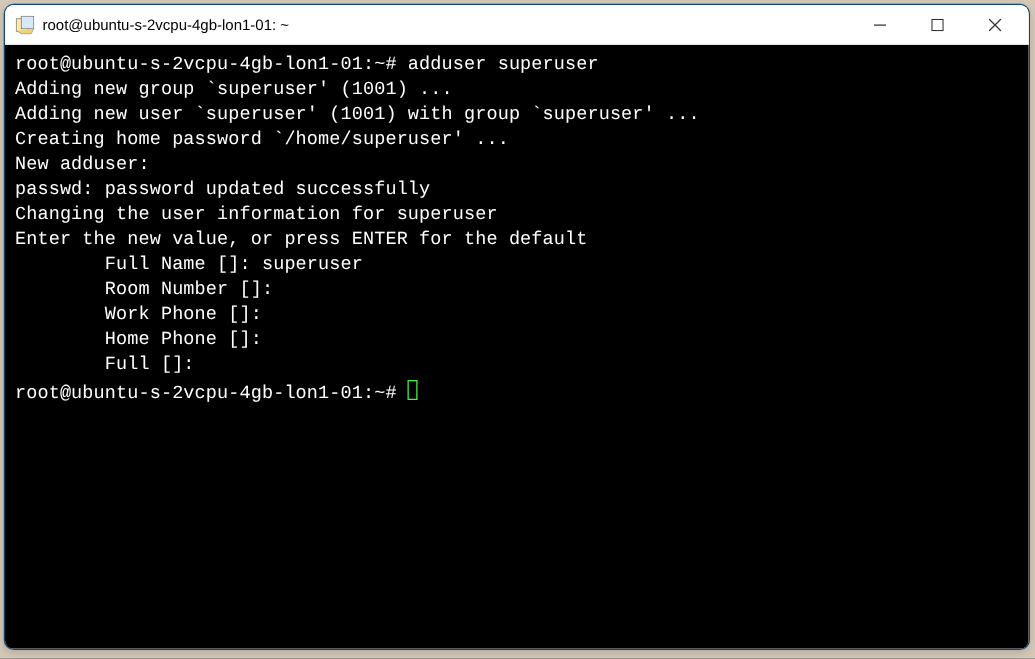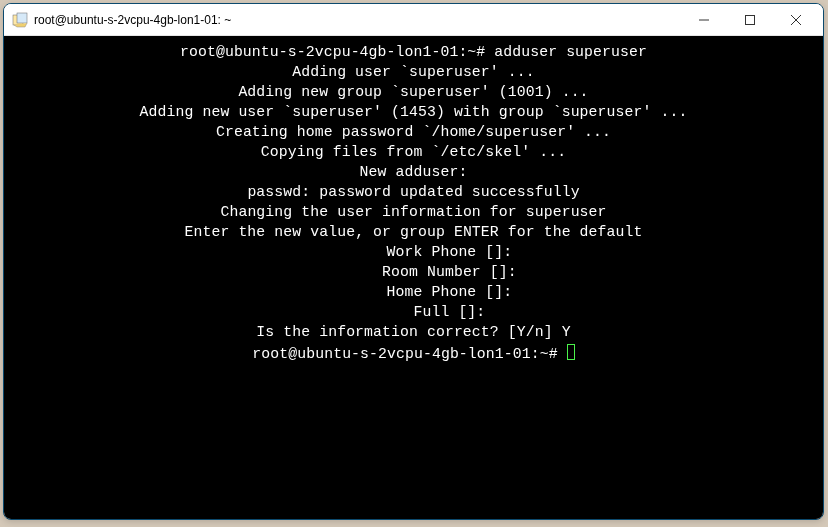--- a/index.html
+++ b/index.html
@@ -70,21 +70,20 @@
     .terminal {
       flex: 1;
       background: #000000;
       padding: 6px 8px;
       font-family: 'Consolas', 'Courier New', monospace;
       font-size: 14.8px;
       line-height: 20px;
       color: #ffffff;
       overflow: hidden;
       letter-spacing: 0.1px;
-      text-align: center;
     }
     .line {
       white-space: pre;
     }
     .cursor-block {
       display: inline-block;
       width: 8px;
       height: 16px;
       border: 1px solid #4af24a;
       vertical-align: baseline;
@@ -118,29 +117,27 @@
       </div>
       <div class="win-btn">
         <svg width="10" height="10" viewBox="0 0 10 10">
             <path d="M0 0 L10 10 M10 0 L0 10" stroke="#333" stroke-width="1"></path>
           </svg>
       </div>
     </div>
   </div>
   <div class="terminal">
     <div class="line">root@ubuntu-s-2vcpu-4gb-lon1-01:~# adduser superuser</div>
-    <div class="line">Adding user `superuser' ...</div>
     <div class="line">Adding new group `superuser' (1001) ...</div>
-    <div class="line">Adding new user `superuser' (1453) with group `superuser' ...</div>
+    <div class="line">Adding new user `superuser' (1001) with group `superuser' ...</div>
     <div class="line">Creating home password `/home/superuser' ...</div>
-    <div class="line">Copying files from `/etc/skel' ...</div>
     <div class="line">New adduser:</div>
     <div class="line">passwd: password updated successfully</div>
     <div class="line">Changing the user information for superuser</div>
-    <div class="line">Enter the new value, or group ENTER for the default</div>
+    <div class="line">Enter the new value, or press ENTER for the default</div>
+    <div class="line">        Full Name []: superuser</div>
+    <div class="line">        Room Number []:</div>
     <div class="line">        Work Phone []:</div>
-    <div class="line">        Room Number []:</div>
     <div class="line">        Home Phone []:</div>
     <div class="line">        Full []:</div>
-    <div class="line">Is the information correct? [Y/n] Y</div>
     <div class="line"><span>root@ubuntu-s-2vcpu-4gb-lon1-01:~# </span><span class="cursor-block"></span></div>
   </div>
 </div>
 
 </body></html>

